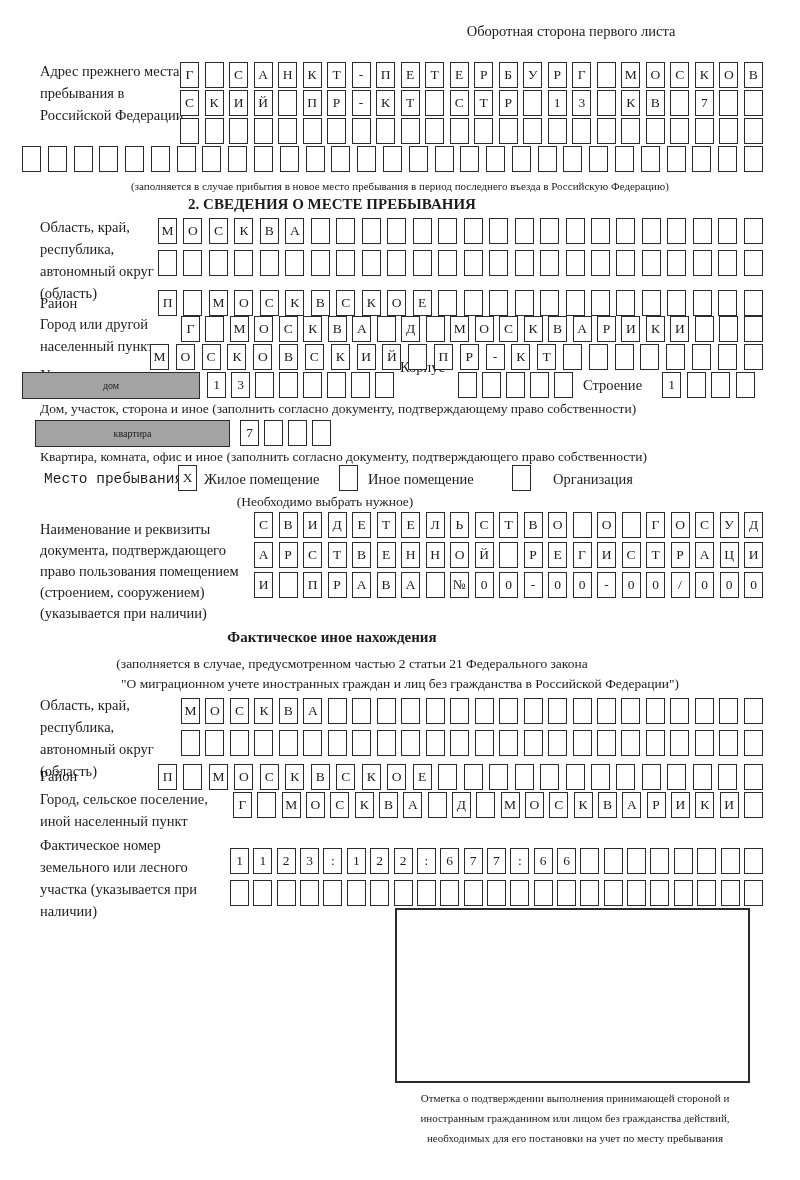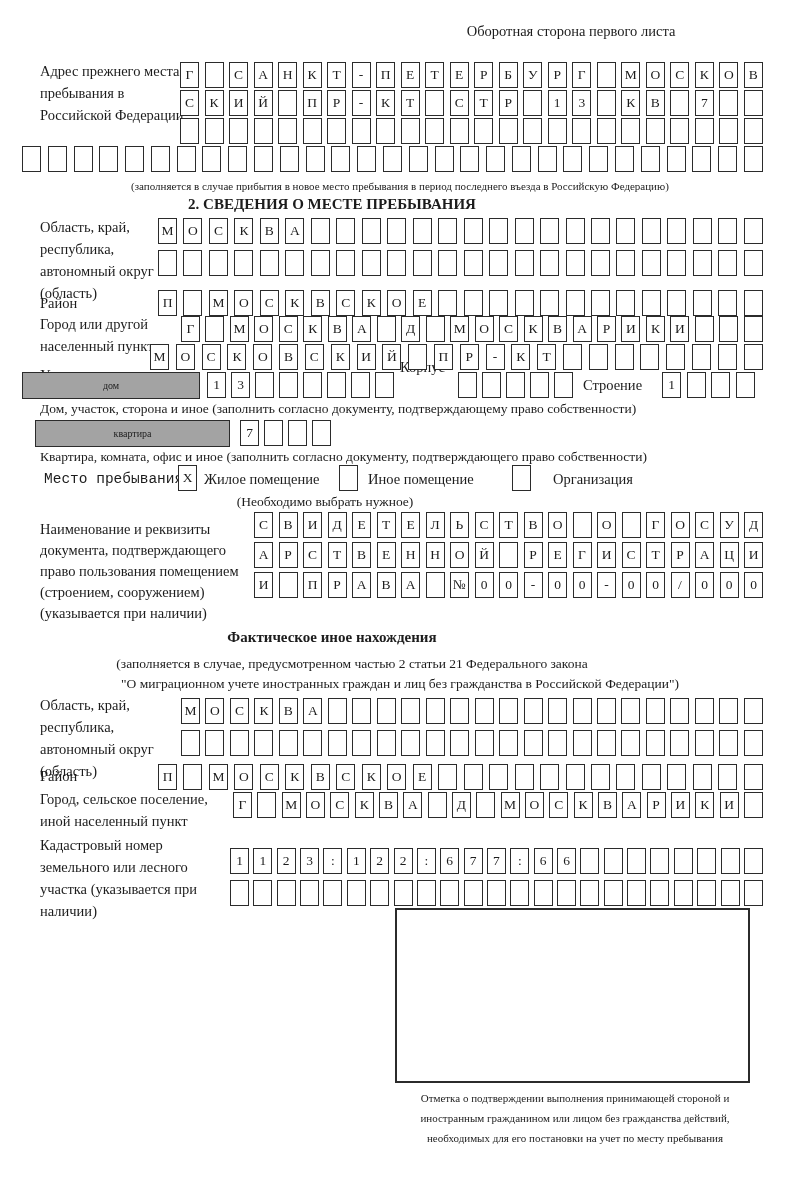--- a/index.html
+++ b/index.html
@@ -54,21 +54,21 @@
 
 <div class="lbl" style="top:511px;left:40px;width:212px;line-height:21px;margin-top:8px;">Наименование и реквизиты документа, подтверждающего право пользования помещением (строением, сооружением) (указывается при наличии)</div>
 
 <div class="title" style="top:629px;">Фактическое иное нахождения</div>
 <div class="note center" style="top:655px;left:0;width:704px;font-size:13.5px;">(заполняется в случае, предусмотренном частью 2 статьи 21 Федерального закона</div>
 <div class="note center" style="top:675px;left:0;width:800px;font-size:13.5px;">"О миграционном учете иностранных граждан и лиц без гражданства в Российской Федерации")</div>
 
 <div class="lbl" style="top:694px;left:40px;width:140px;">Область, край, республика, автономный округ (область)</div>
 <div class="lbl" style="top:765px;left:40px;">Район</div>
 <div class="lbl" style="top:788px;left:40px;width:178px;">Город, сельское поселение, иной населенный пункт</div>
-<div class="lbl" style="top:834px;left:40px;width:190px;">Кадастровый номер земельного или лесного участка (указывается при наличии)</div>
+<div class="lbl" style="top:834px;left:40px;width:190px;">Фактическое номер земельного или лесного участка (указывается при наличии)</div>
 
 <div class="mark-box" style="top:908px;left:395px;width:355px;height:175px;"></div>
 <div class="note center" style="top:1088px;left:388px;width:374px;font-size:11px;line-height:20px;">Отметка о подтверждении выполнения принимающей стороной и иностранным гражданином или лицом без гражданства действий, необходимых для его постановки на учет по месту пребывания</div>
 
 <div id="box-rows">
     <div class="box-row" style="top: 62px; left: 180px; width: 583px;">
       <div class="cell">Г</div>
       <div class="cell"></div>
       <div class="cell">С</div>
       <div class="cell">А</div>

